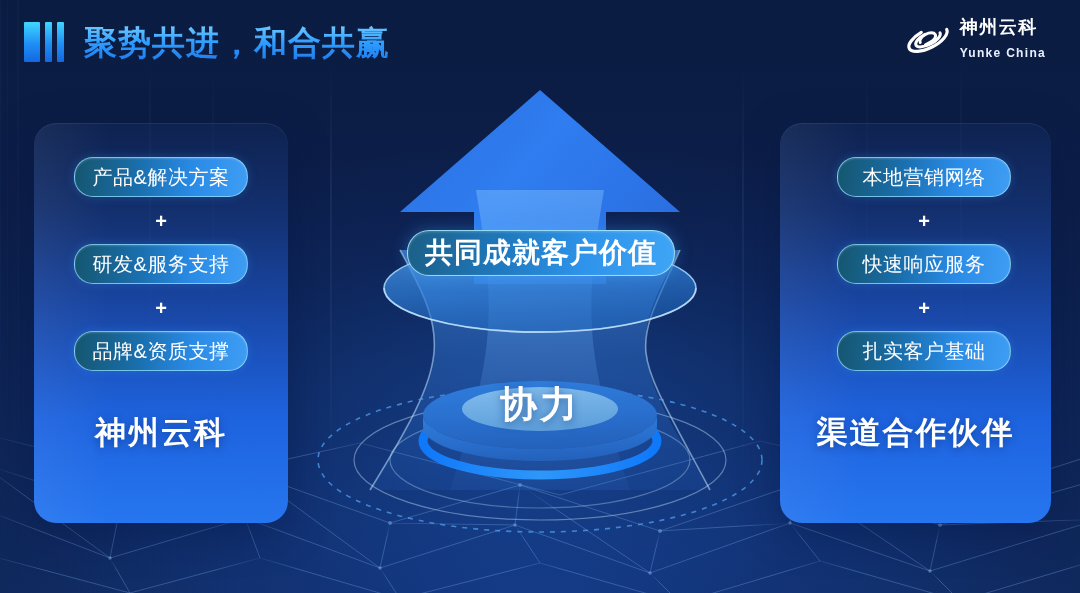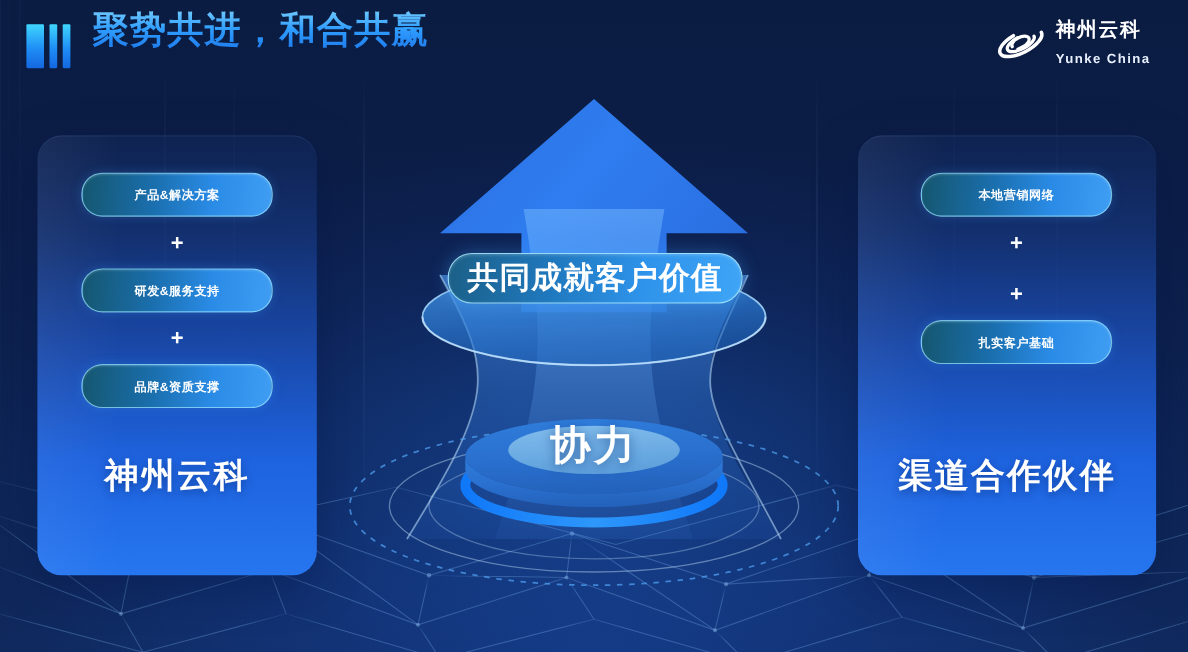--- a/index.html
+++ b/index.html
@@ -45,21 +45,21 @@
   .bg-mesh{position:absolute;left:0;right:0;bottom:0;height:180px;pointer-events:none;opacity:.85;}
 
   
   .header{position:absolute;left:0;top:0;width:1080px;height:84px;}
   .mark{position:absolute;left:24px;top:22px;display:flex;align-items:flex-end;gap:5px;height:40px;}
   .mark i{display:block;border-radius:1px;background:linear-gradient(180deg,#3fd6ff 0%,#1f8ef5 55%,#1467e0 100%);}
   .mark i.b1{width:16px;height:40px;}
   .mark i.b2{width:7px;height:40px;}
   .mark i.b3{width:7px;height:40px;}
   .title{
-    position:absolute;left:84px;top:5px;
+    position:absolute;left:84px;top:21px;
     font-size:33px;font-weight:700;letter-spacing:1px;
     color:#2f9dff;
     background:linear-gradient(180deg,#7fd4ff 0%,#2f9dff 48%,#1a73e8 100%);
     -webkit-background-clip:text;background-clip:text;-webkit-text-fill-color:transparent;
     text-shadow:none;
   }
   .logo{position:absolute;right:34px;top:18px;display:flex;align-items:center;gap:9px;}
   .logo .swirl{width:46px;height:40px;}
   .logo .ltxt{display:flex;flex-direction:column;line-height:1;}
   .logo .lcn{font-size:18px;font-weight:700;color:#ffffff;letter-spacing:1.5px;}
@@ -83,21 +83,21 @@
     pointer-events:none;
   }
   .panel-left{left:34px;top:123px;}
   .panel-right{left:780px;top:123px;padding-left:17px;}
   .panel .stack{position:relative;z-index:2;padding-top:34px;display:flex;flex-direction:column;align-items:center;}
   .pill{
     width:172px;height:38px;border-radius:19px;
     display:flex;align-items:center;justify-content:center;
     border:1px solid rgba(150,225,255,0.75);
     background:linear-gradient(95deg,#15566f 0%,#1a6fae 38%,#2a8be6 68%,#3f9df3 100%);
-    color:#ffffff;font-size:11px;font-weight:700;letter-spacing:.5px;
+    color:#ffffff;font-size:20px;font-weight:400;letter-spacing:.5px;
     box-shadow:0 0 10px rgba(60,160,255,0.25), inset 0 1px 2px rgba(255,255,255,0.18);
     white-space:nowrap;
   }
   .plus{color:#ffffff;font-size:20px;font-weight:700;line-height:1;margin:14px 0 13px;}
   .panel-caption{
     position:absolute;left:0;right:0;bottom:69px;text-align:center;
     color:#ffffff;font-size:31px;font-weight:700;letter-spacing:2px;
     text-shadow:0 2px 8px rgba(0,30,90,0.45);
     z-index:2;
   }
@@ -217,20 +217,21 @@
       <div class="plus">+</div>
       <div class="pill">品牌&amp;资质支撑</div>
     </div>
     <div class="panel-caption">神州云科</div>
   </div>
 
   <div class="panel panel-right">
     <div class="stack">
       <div class="pill">本地营销网络</div>
       <div class="plus">+</div>
+      <div class="pill">快速响应服务</div>
       <div class="plus">+</div>
       <div class="pill">扎实客户基础</div>
     </div>
     <div class="panel-caption">渠道合作伙伴</div>
   </div>
 
   <div class="center">
 
     <svg class="arrow" viewBox="0 0 320 200">
       <defs>

